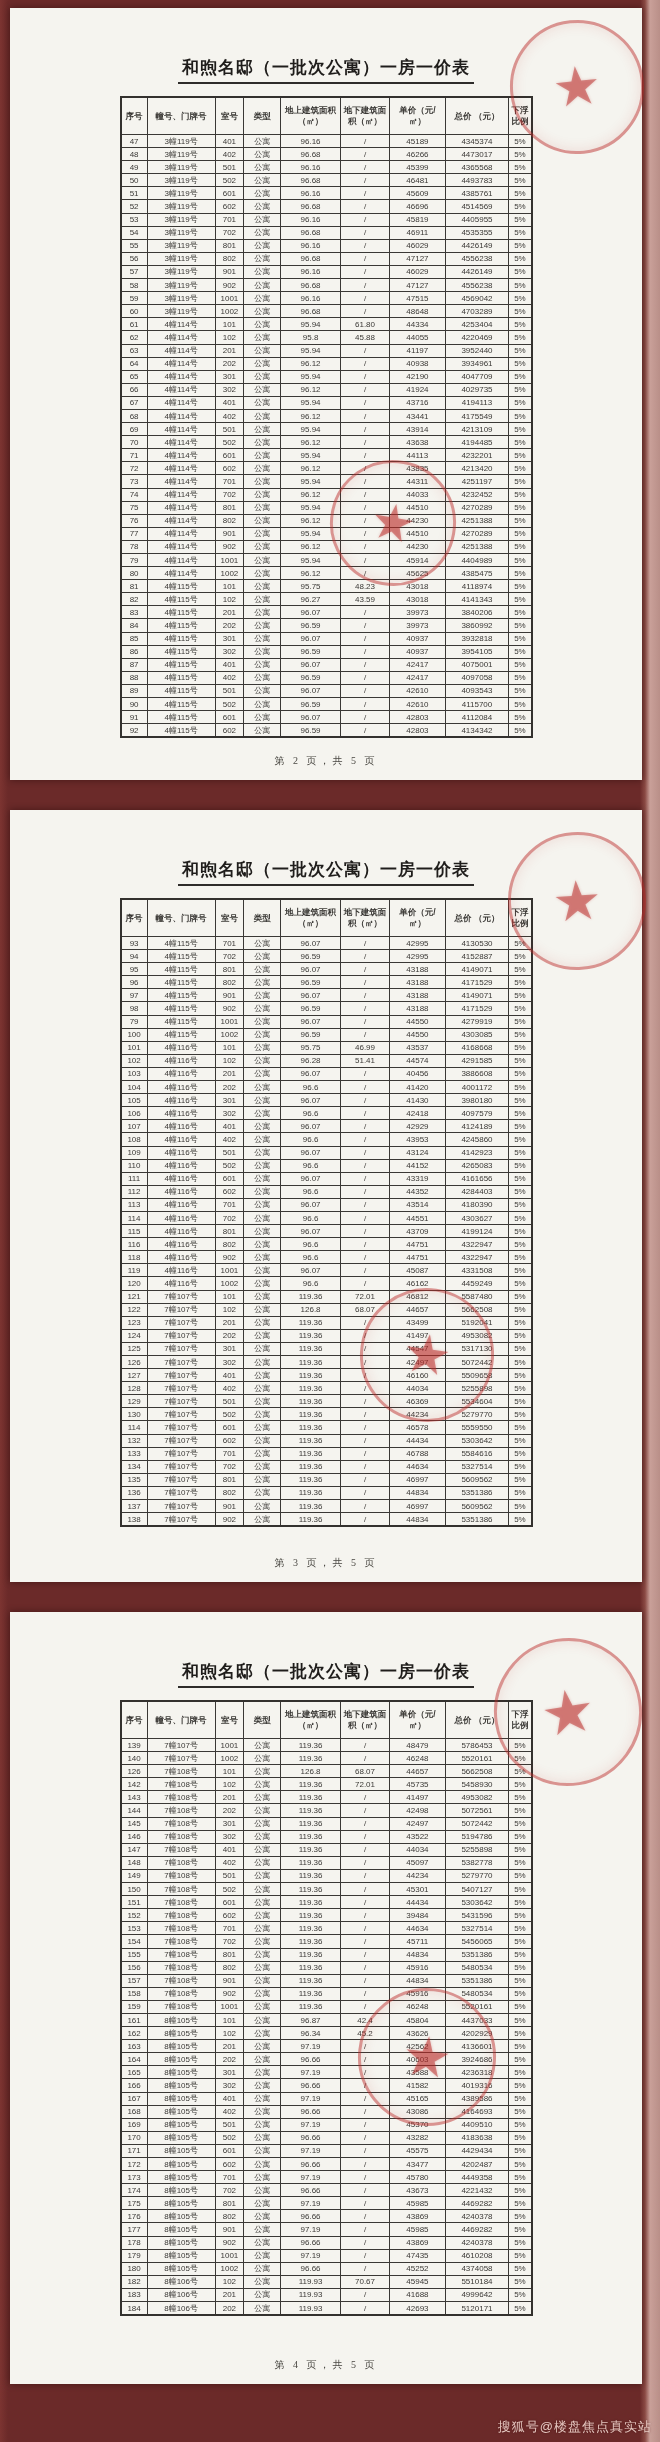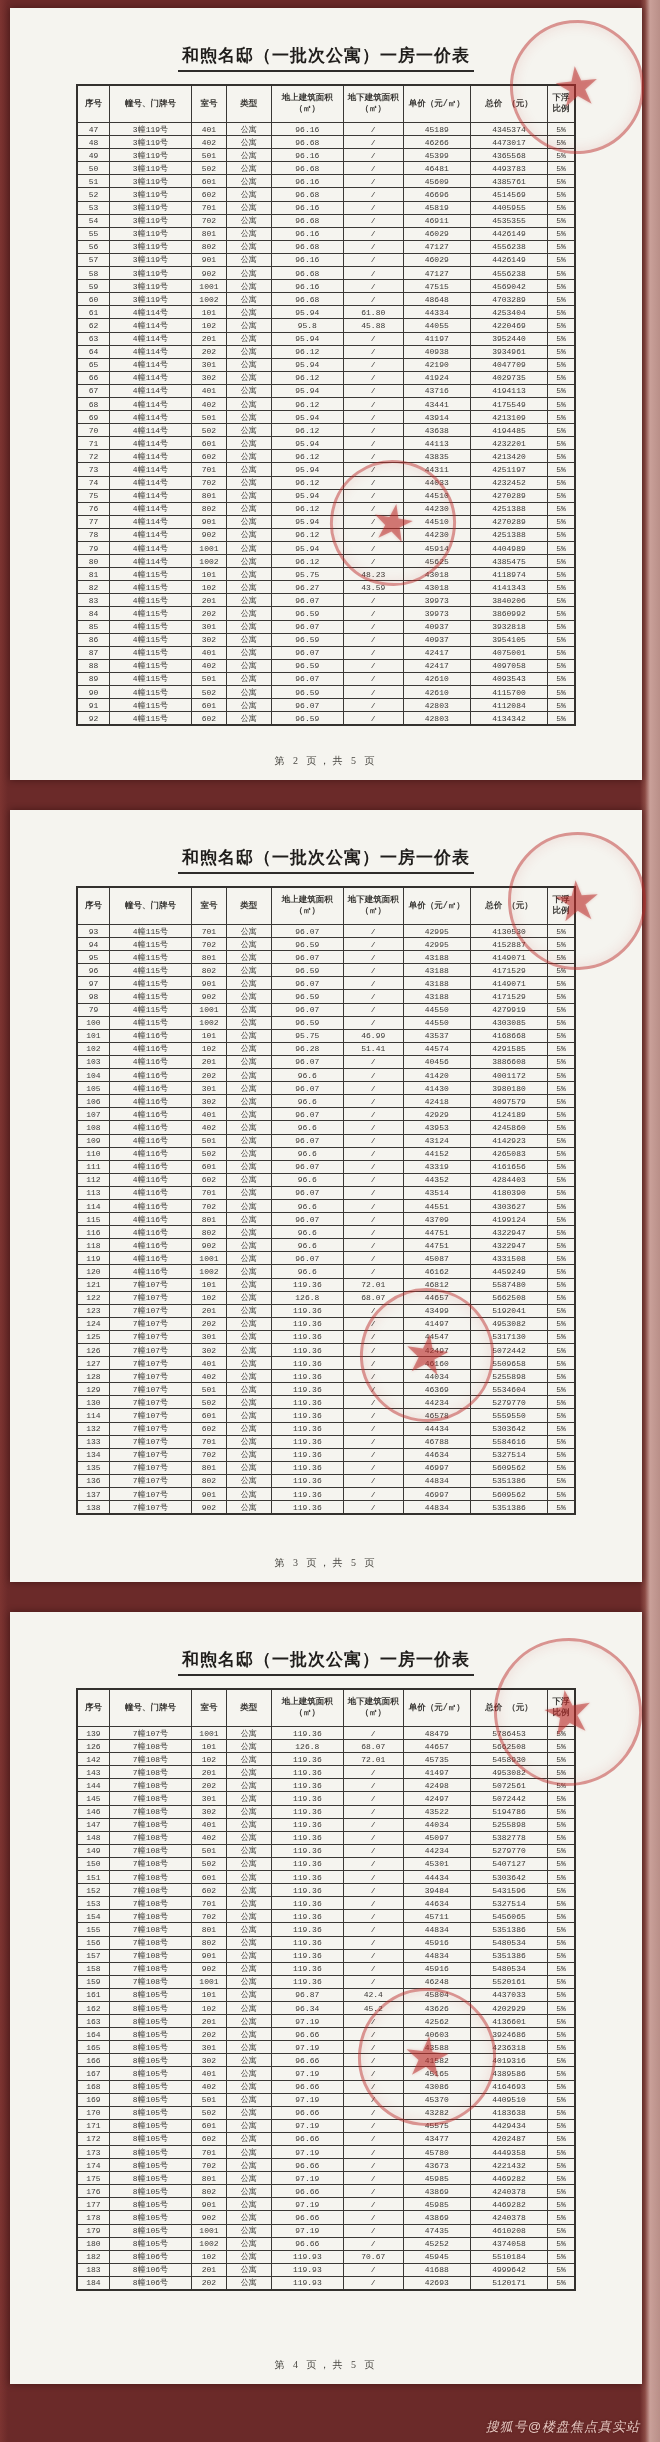--- a/index.html
+++ b/index.html
@@ -9,26 +9,26 @@
     background:linear-gradient(90deg,#7c3431 0px,#6b2a29 8px,#6b2a29 640px,#8a4a44 645px,#c9a099 650px,#b98f88 660px);
   }
   .sheet{
     position:relative;width:632px;height:772px;margin:0 0 30px 10px;
     background:#f5f4ef;box-shadow:0 0 7px rgba(20,5,5,.45);
     display:flex;flex-direction:column;align-items:center;
     padding-top:26px;box-sizing:border-box;color:#2e2c2a;
   }
   .sheet:first-of-type{margin-top:8px;}
   .title{
-    font-size:17px;font-weight:bold;letter-spacing:1px;margin:10px 0 12px 0;
+    font-size:17px;font-weight:bold;letter-spacing:1px;margin:22px 0 12px 0;
     border-bottom:2px solid #2e2c2a;padding:0 4px 3px 4px;color:#1f1d1b;
   }
   table.price-table{
-    width:500px;border-collapse:collapse;table-layout:fixed;
-    font-family:Liberation Mono, monospace;
+    width:413px;border-collapse:collapse;table-layout:fixed;
+    font-family:Liberation Sans, sans-serif;
   }
   table.price-table th,table.price-table td{
     border:1px solid #3a3835;text-align:center;vertical-align:middle;
     color:#3a3835;overflow:hidden;
   }
   table.price-table th{
     font-size:8.5px;font-weight:bold;height:34px;line-height:1.25;padding:1px 2px;
   }
   table.price-table td{
     font-size:8px;height:12.1px;padding:0 1px;white-space:nowrap;
@@ -43,25 +43,24 @@
     display:flex;align-items:center;justify-content:center;
     pointer-events:none;
     box-shadow:inset 0 0 14px rgba(186,42,40,.12);
   }
   .stamp .star{
     color:rgba(186,42,40,.5);line-height:1;
     font-family:"DejaVu Sans",sans-serif;
     text-shadow:0 0 3px rgba(186,42,40,.25);
   }
   .watermark{
-    position:absolute;right:20px;bottom:6px;
+    position:absolute;right:8px;bottom:6px;
     font-size:13px;letter-spacing:1px;color:rgba(242,214,206,.92);
     font-family:"Liberation Sans","DejaVu Sans",sans-serif;
     text-shadow:0 0 2px rgba(60,10,10,.6);
-    font-style:italic;
   }
 </style>
 </head>
 <body>
 
 <div id="pages">
     <section class="sheet">
       <div class="title">和煦名邸（一批次公寓）一房一价表</div>
       <table class="price-table">
         <colgroup>
@@ -1171,20 +1170,31 @@
             <td>7幢107号</td>
             <td>1001</td>
             <td>公寓</td>
             <td>119.36</td>
             <td>/</td>
             <td>48479</td>
             <td>5786453</td>
             <td>5%</td>
           </tr>
           <tr>
+            <td>140</td>
+            <td>7幢107号</td>
+            <td>1002</td>
+            <td>公寓</td>
+            <td>119.36</td>
+            <td>/</td>
+            <td>46248</td>
+            <td>5520161</td>
+            <td>5%</td>
+          </tr>
+          <tr>
             <td>126</td>
             <td>7幢108号</td>
             <td>101</td>
             <td>公寓</td>
             <td>126.8</td>
             <td>68.07</td>
             <td>44657</td>
             <td>5662508</td>
             <td>5%</td>
           </tr>

